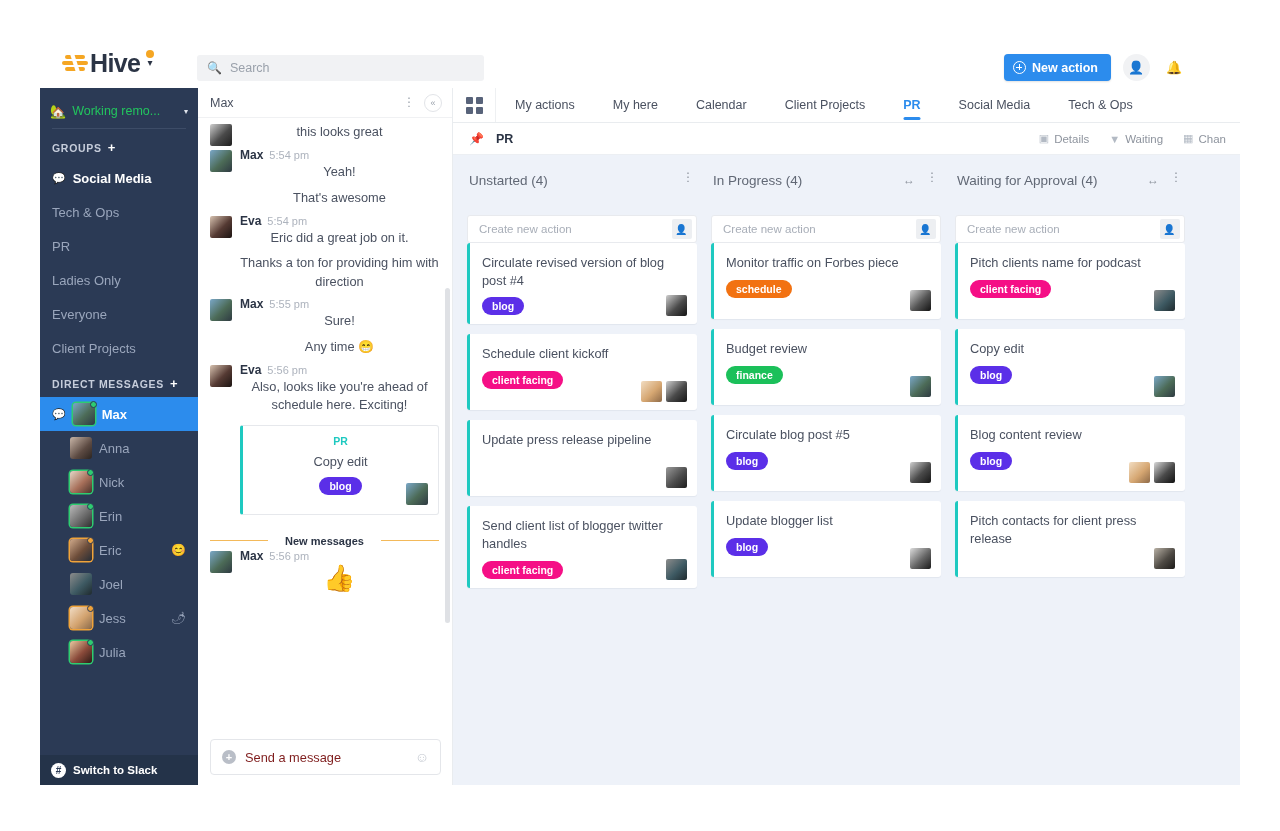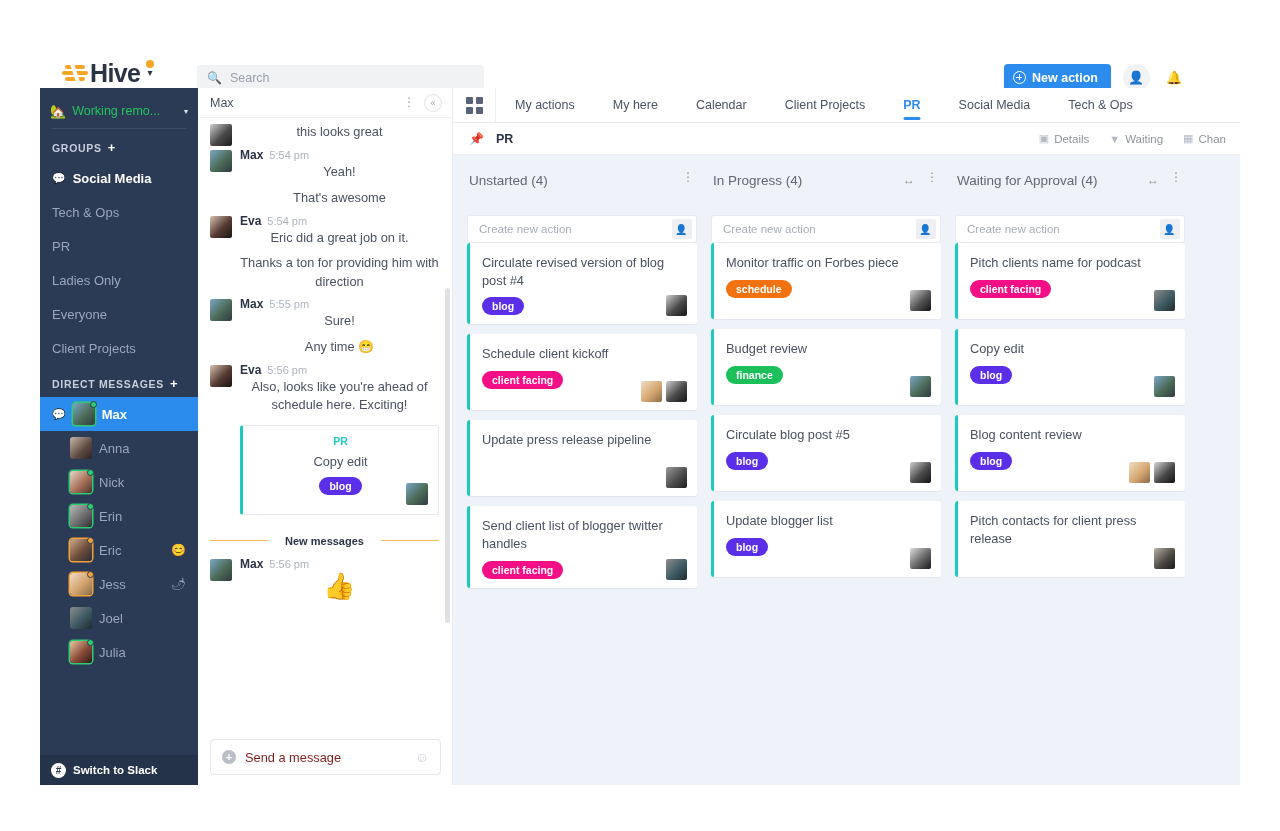--- a/index.html
+++ b/index.html
@@ -11,21 +11,21 @@
   }
   #app {
     position: absolute; left: 40px; top: 40px;
     width: 1200px; height: 745px;
     background: #ffffff;
     overflow: hidden;
   }
 
   
   .topbar {
-    position: absolute; left: 0; top: 14px; width: 1200px; height: 48px;
+    position: absolute; left: 0; top: 4px; width: 1200px; height: 48px;
     background: #ffffff;
     border-bottom: 1px solid #e9ecef;
   }
   .logo-wrap {
     position: absolute; left: 22px; top: 6px;
     display: flex; align-items: center; gap: 2px;
   }
   .logo-bars { position: relative; width: 26px; height: 26px; }
   .logo-bars i {
     position: absolute; left: 0; height: 3.5px; border-radius: 2px;
@@ -182,21 +182,21 @@
   .card-embed .ttl { font-size: 12.8px; color: #4a5160; margin-top: 7px; }
   .pill {
     display: inline-block; border-radius: 9px; color: #fff;
     font-size: 10.5px; font-weight: 700; padding: 3px 10px; margin-top: 8px;
   }
   .card-embed .embav {
     position: absolute; right: 10px; bottom: 9px;
     width: 22px; height: 22px; border-radius: 2px; background-size: cover;
   }
   .newmsgs {
-    display: flex; align-items: center; gap: 17px; margin: 14px 0 10px 0;
+    display: flex; align-items: center; gap: 17px; margin: 14px 0 2px 0;
   }
   .newmsgs .ln { flex: 1; height: 1px; background: #f3b95a; }
   .newmsgs .lb { font-size: 11px; font-weight: 700; color: #2b3445; }
   .thumb { font-size: 26px; line-height: 1; padding-top: 2px; }
   .composer {
     position: absolute; left: 12px; bottom: 10px;
     width: 231px; height: 36px;
     border: 1px solid #e4e6ea; border-radius: 4px;
     display: flex; align-items: center; padding: 0 11px; gap: 9px;
     background: #fff;
@@ -381,29 +381,29 @@
       <span>Erin</span>
     </div>
     <div class="nav-item">
       <span class="av ring-o" style="margin-left:18px;background:linear-gradient(135deg,#cfa98a 0%,#6d4d3a 55%,#262d36 100%)">
           <span class="dot o"></span>
         </span>
       <span>Eric</span>
       <span class="rt">😊</span>
     </div>
     <div class="nav-item">
+      <span class="av" style="margin-left:18px;background:linear-gradient(135deg,#8c8c8c 0%,#3e5a63 55%,#1f2a2e 100%)"></span>
+      <span>Joel</span>
+    </div>
+    <div class="nav-item">
       <span class="av ring-o" style="margin-left:18px;background:linear-gradient(135deg,#f1dcc4 0%,#d3a36f 55%,#8a6a4a 100%)">
           <span class="dot o"></span>
         </span>
       <span>Jess</span>
       <span class="rt">🌶</span>
-    </div>
-    <div class="nav-item">
-      <span class="av" style="margin-left:18px;background:linear-gradient(135deg,#8c8c8c 0%,#3e5a63 55%,#1f2a2e 100%)"></span>
-      <span>Joel</span>
     </div>
     <div class="nav-item">
       <span class="av ring-g" style="margin-left:18px;background:linear-gradient(135deg,#e8c9a0 0%,#8a4a3a 55%,#2c1a16 100%)">
           <span class="dot g"></span>
         </span>
       <span>Julia</span>
     </div>
 
     <div class="slack-bar">
       <span class="slack-ic">#</span>

